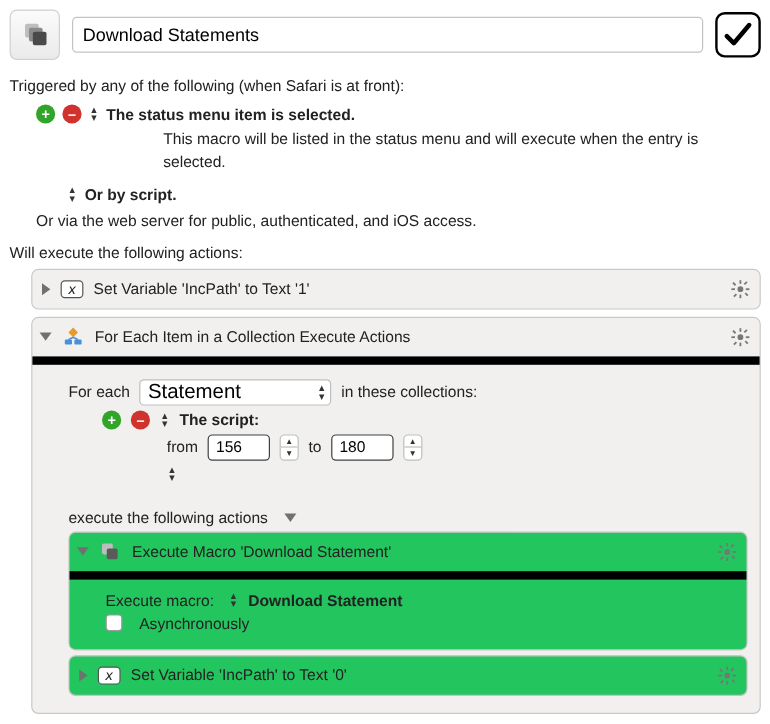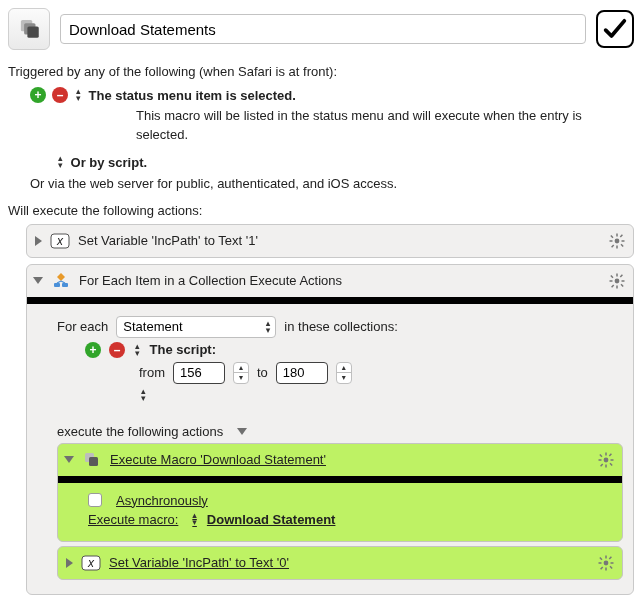--- a/index.html
+++ b/index.html
@@ -27,32 +27,32 @@
   .action-header { display:flex; align-items:center; gap:8px; padding: 6px 6px 6px 4px; border-bottom: 7px solid #000000; }
   .action-header.no-body { border-bottom: none; }
   .disc-tri { width:0; height:0; border-style:solid; display:inline-block; }
   .disc-tri.right { border-width: 5px 0 5px 7px; border-color: transparent transparent transparent #707070; margin-left:4px; }
   .disc-tri.down  { border-width: 7px 5px 0 5px; border-color: #707070 transparent transparent transparent; margin-left:2px; }
   .action-title { flex:1; font-size: 13px; }
   .gear { width:20px; height:20px; display:inline-flex; align-items:center; justify-content:center; }
   .gear svg { width:18px; height:18px; }
   .action-body { padding: 8px 10px 10px 30px; }
   .row { display:flex; align-items:center; gap:8px; margin: 4px 0; }
-  .var-input { height: 22px; border:1px solid #bfbfbf; border-radius:4px; background:#fff; padding:0 6px; width: 160px; font-size:13px; }
+  .var-input { height: 22px; border:1px solid #bfbfbf; border-radius:4px; background:#fff; padding:0 6px; width: 160px; font-size:17px; }
   .var-input.drop { padding-right: 18px; }
   .select-wrap { position: relative; display:inline-block; }
   .select-wrap .updown { position:absolute; right:4px; top:4px; }
   .num-input { width: 52px; height:22px; border:1px solid #404040; border-radius:4px; background:#fff; padding:0 6px; font-size:13px; }
   .stepper { display:inline-flex; flex-direction:column; border:1px solid #bfbfbf; border-radius:4px; overflow:hidden; width:16px; height:22px; background:#fff; }
   .stepper span { flex:1; display:flex; align-items:center; justify-content:center; font-size:8px; color:#333; }
   .stepper span:first-child { border-bottom:1px solid #bfbfbf; }
   .bold { font-weight:700; }
   .sub-indent { margin-left: 28px; }
   .nested-action { margin: 4px 0; }
-  .nested-box { border:1px solid #c5c4c2; border-radius:6px; background:#bef264;text-decoration:underline; }
+  .nested-box { border:1px solid #c5c4c2; border-radius:6px; background:#22c55e; }
   .checkbox { width:14px; height:14px; border:1px solid #9a9a9a; border-radius:3px; background:#fff; display:inline-block; margin-right:6px; vertical-align:middle; }
   .exec-body { padding: 6px 10px 10px 30px; }
   .inline-gap { margin-right: 4px; }
   .new-action-row { display:flex; align-items:center; gap:8px; margin: 12px 0 0 26px; }
   .icon-cell { width:20px; height:20px; display:inline-flex; align-items:center; justify-content:center; }
   .stack-icon svg { width:26px; height:26px; }
 </style>
 </head>
 <body>
 
@@ -213,27 +213,27 @@
                 <rect x="4.2" y="4.2" width="2" height="4" transform="rotate(-45 5.2 6.2)"></rect>
                 <rect x="17.8" y="15.8" width="2" height="4" transform="rotate(-45 18.8 17.8)"></rect>
                 <rect x="15.8" y="4.2" width="4" height="2" transform="rotate(-45 17.8 5.2)"></rect>
                 <rect x="4.2" y="17.8" width="4" height="2" transform="rotate(-45 6.2 18.8)"></rect>
               </g>
             </svg>
         </span>
       </div>
       <div class="exec-body">
         <div class="row">
-          <span class="checkbox"></span>
-          <span>Asynchronously</span>
-        </div>
-        <div class="row">
           <span class="inline-gap">Execute macro:</span>
           <span class="updown"></span>
           <span class="bold">Download Statement</span>
+        </div>
+        <div class="row">
+          <span class="checkbox"></span>
+          <span>Asynchronously</span>
         </div>
       </div>
     </div>
 
     <div class="nested-box nested-action">
       <div class="action-header no-body">
         <span class="disc-tri right"></span>
         <span class="icon-cell">
           <svg viewBox="0 0 20 20">
               <rect x="1" y="3" width="18" height="14" rx="3" fill="#fff" stroke="#555" stroke-width="1"></rect>

